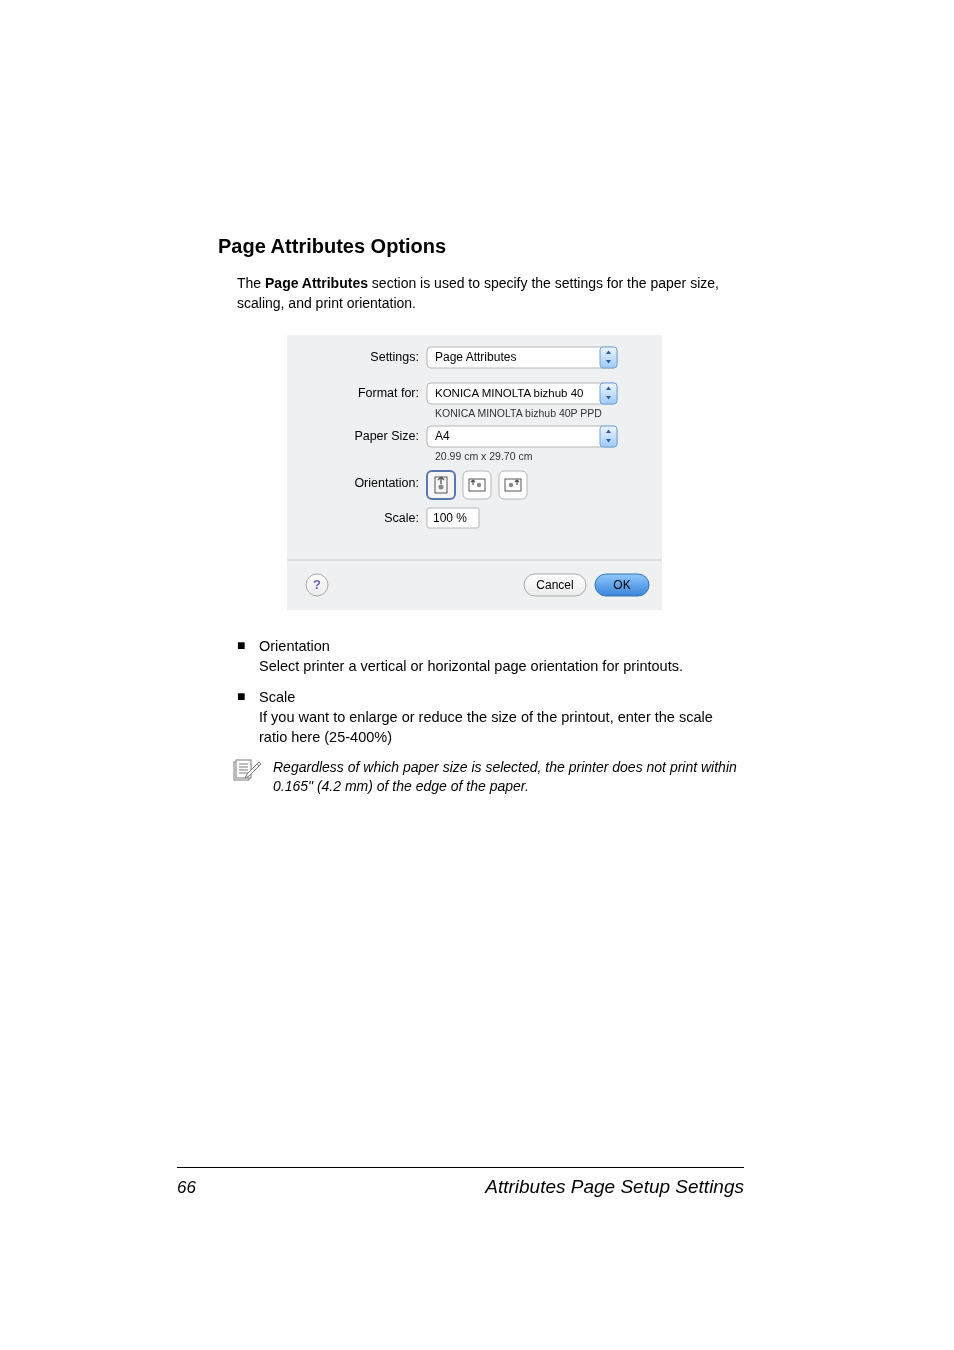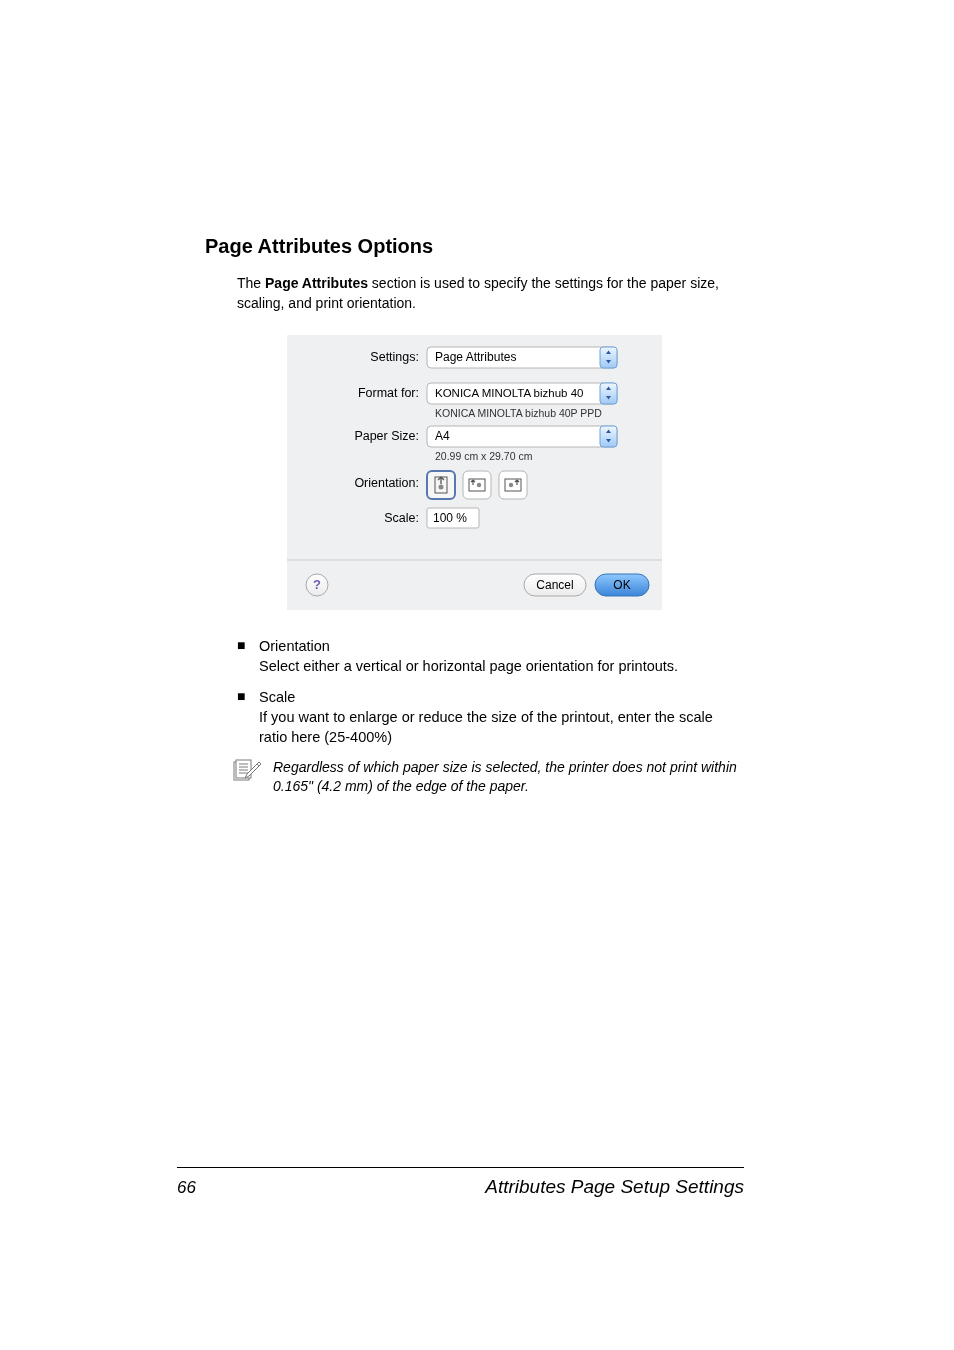--- a/index.html
+++ b/index.html
@@ -15,20 +15,21 @@
       color: #000;
       position: relative;
     }
     .page {
       padding: 235px 210px 0 205px;
     }
     .heading {
       font-size: 20px;
       font-weight: bold;
       margin-bottom: 16px;
+      margin-left: 13px;
     }
     .intro {
       font-size: 14px;
       line-height: 1.4;
       margin-left: 32px;
       margin-bottom: 22px;
     }
     .intro strong {
       font-weight: bold;
     }
@@ -187,21 +188,21 @@
 
     <g>
       <rect x="308" y="239" width="54" height="22" rx="11" fill="url(#okGrad)" stroke="#3874b7"></rect>
       <text x="335" y="254" text-anchor="middle" font-family="Arial" font-size="12" fill="#000">OK</text>
     </g>
   </svg>
 
   <ul class="bullet-list">
     <li>
       <span class="item-title">Orientation</span>
-      <span class="item-desc">Select either a vertical or horizontal page orientation for printouts.</span>
+      <span class="item-desc">Select printer a vertical or horizontal page orientation for printouts.</span>
     </li>
     <li>
       <span class="item-title">Scale</span>
       <span class="item-desc">If you want to enlarge or reduce the size of the printout, enter the scale ratio here (25-400%)</span>
     </li>
   </ul>
 
   <div class="note-row">
     <svg class="note-icon" width="30" height="22" viewBox="0 0 30 22">
 

